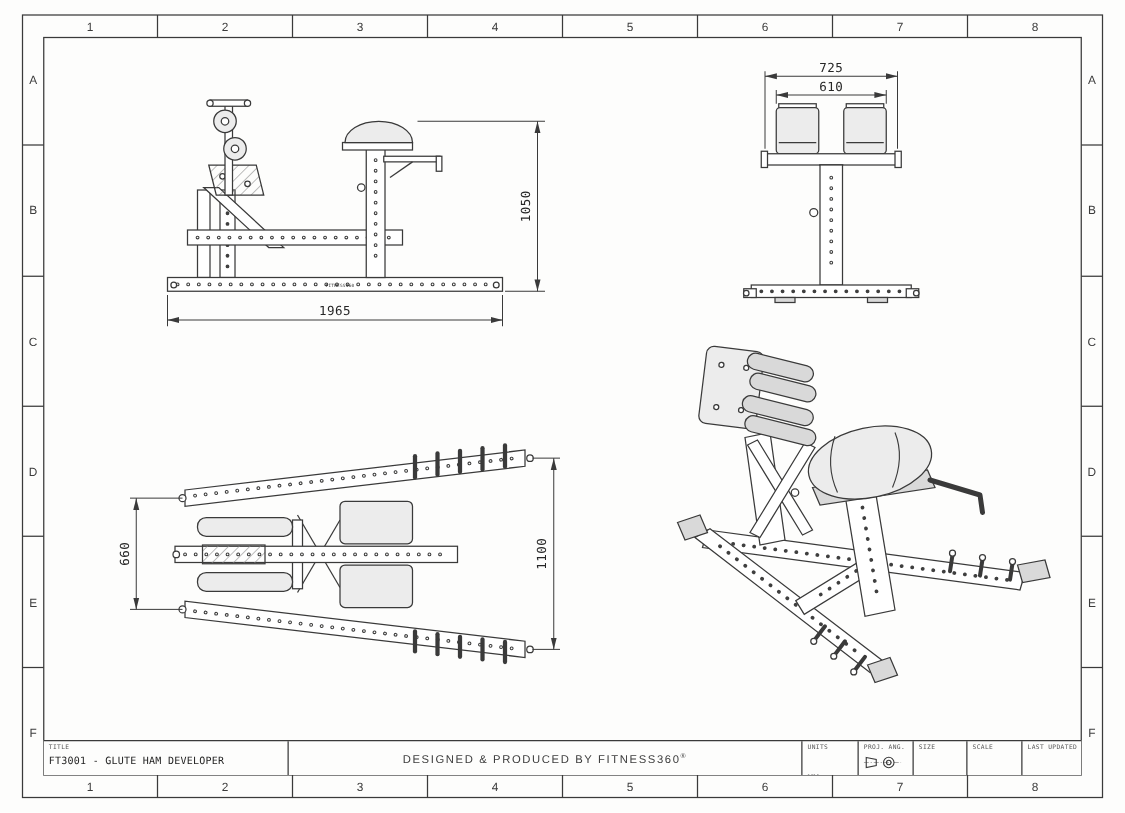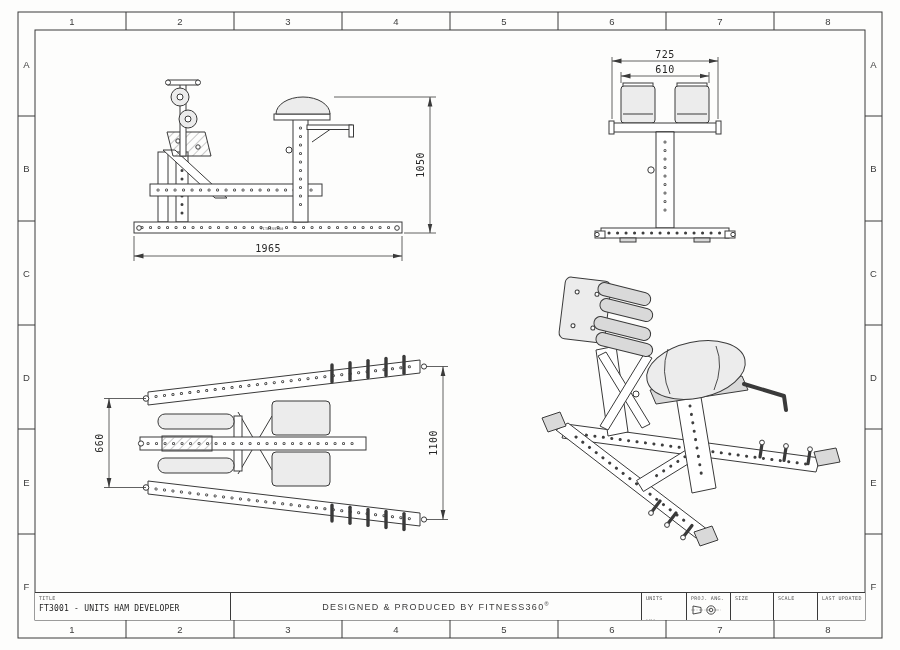--- a/index.html
+++ b/index.html
@@ -317,21 +317,21 @@
     <ellipse class="fl" cx="696" cy="370" rx="50" ry="28" transform="rotate(-12 696 370)"></ellipse>
     <path class="seam" d="M668,349 Q660,372 670,394"></path>
     <path class="seam" d="M716,346 Q724,366 714,390"></path>
     <path d="M744,384 L784,396 L786,410" fill="none" stroke="#3a3a3a" stroke-width="4" stroke-linecap="round" stroke-linejoin="round"></path>
   </g>
 </svg>
 
 <div class="titleblock">
   <div class="tb-cell tb-title">
     <div class="tb-label">TITLE</div>
-    <div class="tb-value">FT3001 - UNITS HAM DEVELOPER</div>
+    <div class="tb-value">FT3001 - GLUTE HAM DEVELOPER</div>
   </div>
   <div class="tb-cell tb-center">
     <span class="tb-brand"><span>DESIGNED &amp; PRODUCED BY FITNESS360</span><sup>®</sup></span>
   </div>
   <div class="tb-cell tb-units">
     <div class="tb-label">UNITS</div>
     <div class="tb-value-s">MM</div>
   </div>
   <div class="tb-cell tb-proj">
     <div class="tb-label">PROJ. ANG.</div>

